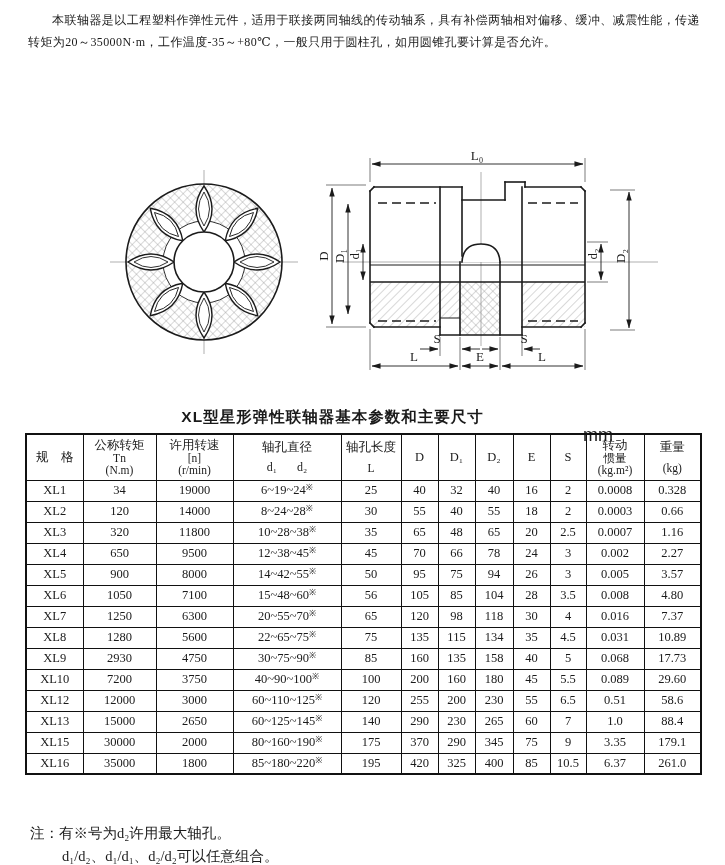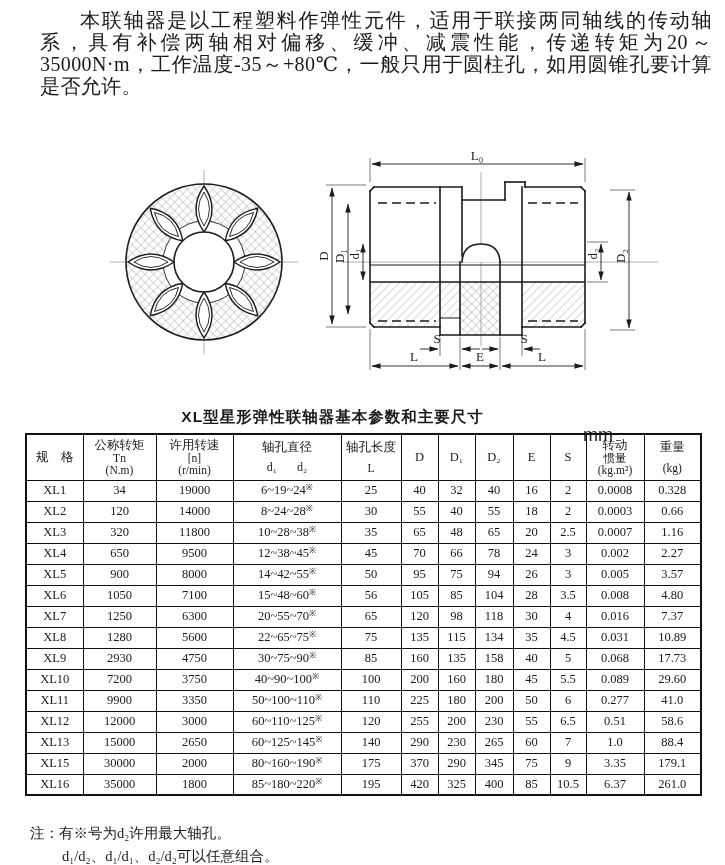--- a/index.html
+++ b/index.html
@@ -1,18 +1,18 @@
 <!DOCTYPE html>
 <html><head>
 <meta charset="utf-8">
 <style>
   html,body{margin:0;padding:0;background:#e8e8e8;}
   .page{position:relative;width:725px;height:865px;background:#ffffff;margin:0 auto;
         font-family:"Liberation Serif","DejaVu Serif",serif;color:#1a1a1a;overflow:hidden;}
-  .para{position:absolute;top:9px;left:40px;width:672px;font-size:20px;line-height:22px;
+  .para{position:absolute;top:9px;left:28px;width:672px;font-size:12px;line-height:22px;
         text-align:justify;text-indent:2em;letter-spacing:.4px;}
   .fig{position:absolute;top:130px;left:0;}
   .titlebar{position:absolute;top:407px;left:25px;width:615px;text-align:center;
             font-family:"Liberation Sans","DejaVu Sans",sans-serif;font-weight:700;font-size:15.5px;letter-spacing:1px;}
   .unit{position:absolute;top:425px;left:583px;font-family:Liberation Sans, sans-serif;
         font-size:18px;font-weight:400;}
   table.spec{position:absolute;top:433px;left:25px;width:675px;border-collapse:collapse;
              table-layout:fixed;font-size:12.5px;}
   table.spec th,table.spec td{border:1px solid #111;text-align:center;vertical-align:middle;
              padding:0;line-height:1.05;overflow:hidden;}
@@ -354,34 +354,20 @@
           <td>100</td>
           <td>200</td>
           <td>160</td>
           <td>180</td>
           <td>45</td>
           <td>5.5</td>
           <td>0.089</td>
           <td>29.60</td>
         </tr>
         <tr>
-          <td>XL11</td>
-          <td>9900</td>
-          <td>3350</td>
-          <td>50~100~110<sup>※</sup></td>
-          <td>110</td>
-          <td>225</td>
-          <td>180</td>
-          <td>200</td>
-          <td>50</td>
-          <td>6</td>
-          <td>0.277</td>
-          <td>41.0</td>
-        </tr>
-        <tr>
           <td>XL12</td>
           <td>12000</td>
           <td>3000</td>
           <td>60~110~125<sup>※</sup></td>
           <td>120</td>
           <td>255</td>
           <td>200</td>
           <td>230</td>
           <td>55</td>
           <td>6.5</td>

